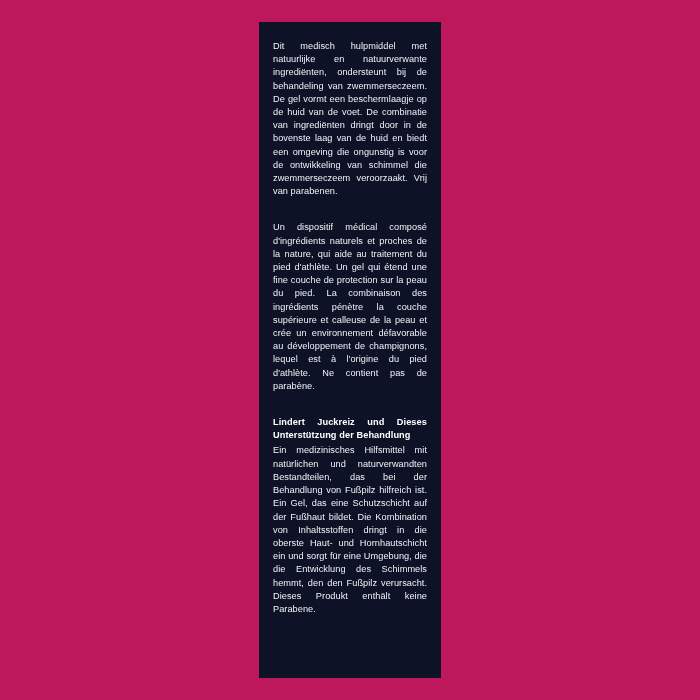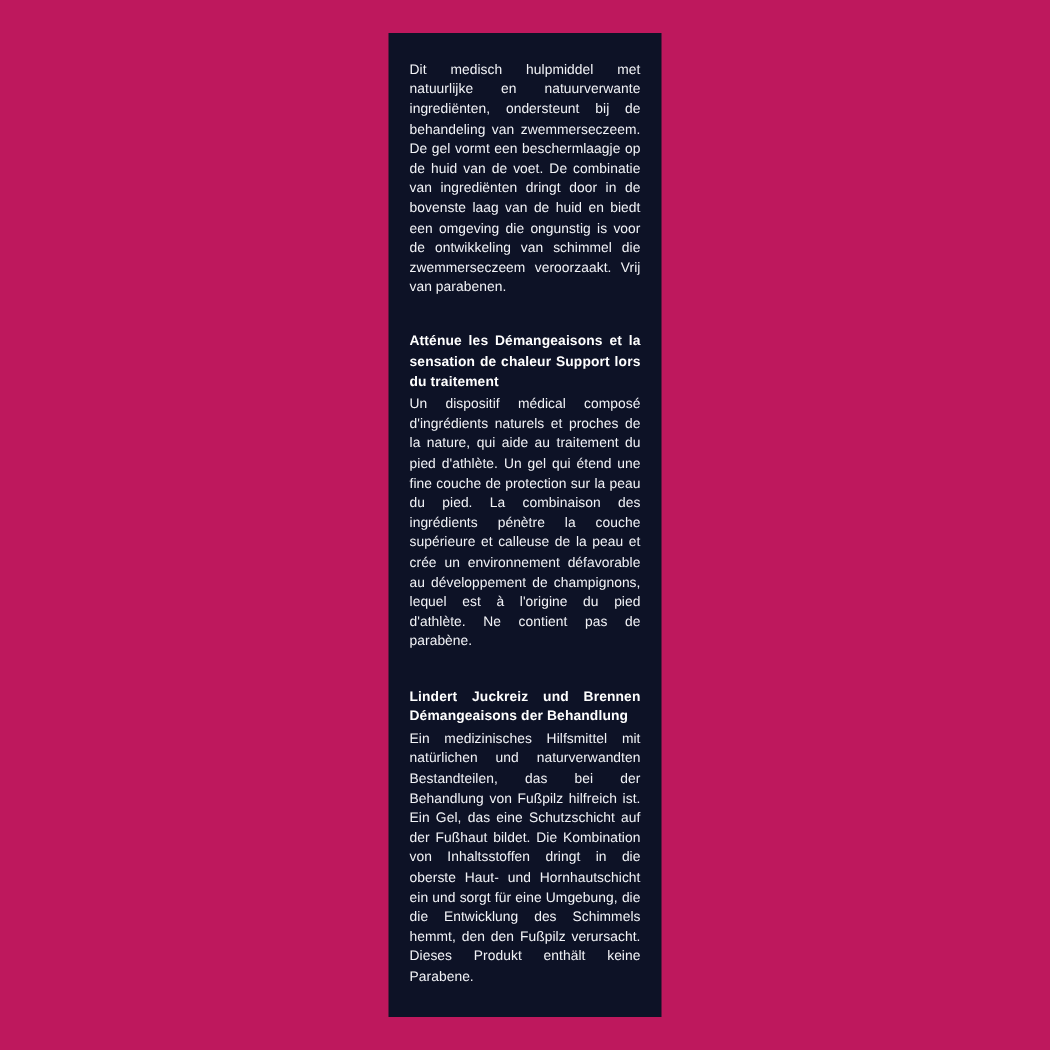--- a/index.html
+++ b/index.html
@@ -60,25 +60,24 @@
 <div class="canvas">
   <div class="package-panel">
 
     <div class="block">
       <p class="body-text">Dit medisch hulpmiddel met natuurlijke en natuurverwante ingrediënten, ondersteunt bij de behandeling van zwemmerseczeem. De gel vormt een beschermlaagje op de huid van de voet. De combinatie van ingrediënten dringt door in de bovenste laag van de huid en biedt een omgeving die ongunstig is voor de ontwikkeling van schimmel die zwemmerseczeem veroorzaakt. Vrij van parabenen.</p>
     </div>
 
     <div class="spacer-md"></div>
 
     <div class="block">
-      <p class="heading">Atténue les Démangeaisons et la sensation de chaleur Support lors du traitement</p>
       <p class="body-text">Un dispositif médical composé d'ingrédients naturels et proches de la nature, qui aide au traitement du pied d'athlète. Un gel qui étend une fine couche de protection sur la peau du pied. La combinaison des ingrédients pénètre la couche supérieure et calleuse de la peau et crée un environnement défavorable au développement de champignons, lequel est à l'origine du pied d'athlète. Ne contient pas de parabène.</p>
     </div>
 
     <div class="spacer-md"></div>
 
     <div class="block">
-      <p class="heading">Lindert Juckreiz und Brennen Démangeaisons der Behandlung</p>
+      <p class="heading">Lindert Juckreiz und Dieses Unterstützung der Behandlung</p>
       <p class="body-text">Ein medizinisches Hilfsmittel mit natürlichen und naturverwandten Bestandteilen, das bei der Behandlung von Fußpilz hilfreich ist. Ein Gel, das eine Schutzschicht auf der Fußhaut bildet. Die Kombination von Inhaltsstoffen dringt in die oberste Haut- und Hornhautschicht ein und sorgt für eine Umgebung, die die Entwicklung des Schimmels hemmt, den den Fußpilz verursacht. Dieses Produkt enthält keine Parabene.</p>
     </div>
 
   </div>
 </div>
 
 </body></html>

